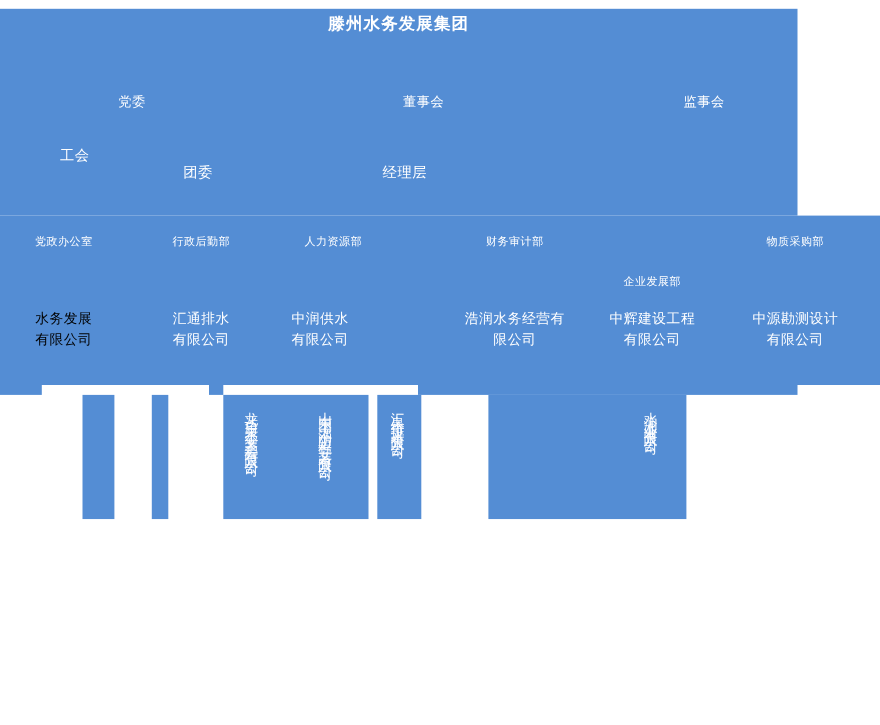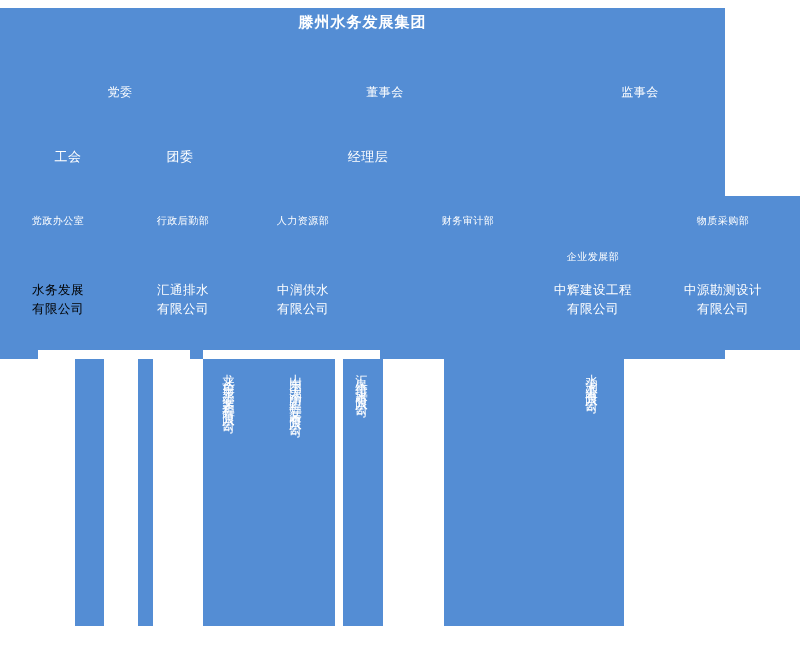--- a/index.html
+++ b/index.html
@@ -4,21 +4,21 @@
 <title>滕州水务发展集团 组织架构图</title>
 <style>
   html,body{margin:0;padding:0;background:#ffffff;}
   body{
     font-family:"Liberation Sans","DejaVu Sans",sans-serif;
     -webkit-font-smoothing:antialiased;
   }
   #chart-root{
     position:relative;
     width:800px;
-    height:626px;
+    height:472px;
     background:#ffffff;
     overflow:hidden;
   }
   
   .plate{
     position:absolute;
     background:#548DD4;
   }
   
   .label{
@@ -76,37 +76,39 @@
   <div class="plate" style="left: 343px; top: 359px; width: 40px; height: 294px; background: rgb(84, 141, 212);"></div>
 
   <div class="plate" style="left: 444px; top: 359px; width: 180px; height: 294px; background: rgb(84, 141, 212);"></div>
 
   <div class="label org-title" style="left: 0px; top: 12px; width: 725px; color: rgb(255, 255, 255);">滕州水务发展集团</div>
 
   <div class="label tier-2" style="left: 80px; top: 84px; width: 80px; color: rgb(255, 255, 255);">党委</div>
   <div class="label tier-2" style="left: 345px; top: 84px; width: 80px; color: rgb(255, 255, 255);">董事会</div>
   <div class="label tier-2" style="left: 600px; top: 84px; width: 80px; color: rgb(255, 255, 255);">监事会</div>
 
-  <div class="label tier-3" style="left: 28px; top: 148px; width: 80px; color: rgb(255, 255, 255);">工会</div>
+  <div class="label tier-3" style="left: 28px; top: 132px; width: 80px; color: rgb(255, 255, 255);">工会</div>
   <div class="label tier-3" style="left: 140px; top: 148px; width: 80px; color: rgb(255, 255, 255);">团委</div>
   <div class="label tier-3" style="left: 328px; top: 148px; width: 80px; color: rgb(255, 255, 255);">经理层</div>
 
   <div class="label dept" style="left: 8px; top: 214px; width: 100px; color: rgb(255, 255, 255);">党政办公室</div>
   <div class="label dept" style="left: 133px; top: 214px; width: 100px; color: rgb(255, 255, 255);">行政后勤部</div>
   <div class="label dept" style="left: 253px; top: 214px; width: 100px; color: rgb(255, 255, 255);">人力资源部</div>
   <div class="label dept" style="left: 418px; top: 214px; width: 100px; color: rgb(255, 255, 255); text-align: center;">财务审计部</div>
   <div class="label dept" style="left: 543px; top: 214px; width: 100px; color: rgb(255, 255, 255); margin-top: 36px;">企业发展部</div>
   <div class="label dept" style="left: 673px; top: 214px; width: 100px; color: rgb(255, 255, 255);">物质采购部</div>
 
   <div class="label sub" style="left: 8px; top: 281px; width: 100px; color: #000000;">水务发展
 有限公司</div>
   <div class="label sub" style="left: 133px; top: 281px; width: 100px; color: rgb(255, 255, 255);">汇通排水
 有限公司</div>
-  <div class="label sub" style="left: 253px; top: 281px; width: 100px; color: rgb(255, 255, 255);">中润供水
+  <div class="label sub" style="left: 241px; top: 281px; width: 100px; color: rgb(255, 255, 255);">中润供水
 有限公司</div>
+  <div class="label sub" style="left: 403px; top: 281px; width: 130px; color: rgb(255, 255, 255);">浩润水务经营有
+限公司</div>
   <div class="label sub" style="left: 533px; top: 281px; width: 120px; color: rgb(255, 255, 255);">中辉建设工程
 有限公司</div>
   <div class="label sub" style="left: 663px; top: 281px; width: 120px; color: rgb(255, 255, 255);">中源勘测设计
 有限公司</div>
 
   <div class="vlabel" style="left: 222px; top: 364px; height: 275px; color: rgb(255, 255, 255);">龙达自来水安装工程有限公司</div>
 
   <div class="vlabel" style="left: 289px; top: 364px; height: 285px; color: rgb(255, 255, 255);">山东国太消防工程安装有限公司</div>
 
   <div class="vlabel" style="left: 355px; top: 364px; height: 230px; color: rgb(255, 255, 255);">汇泉给排水有限公司</div>

